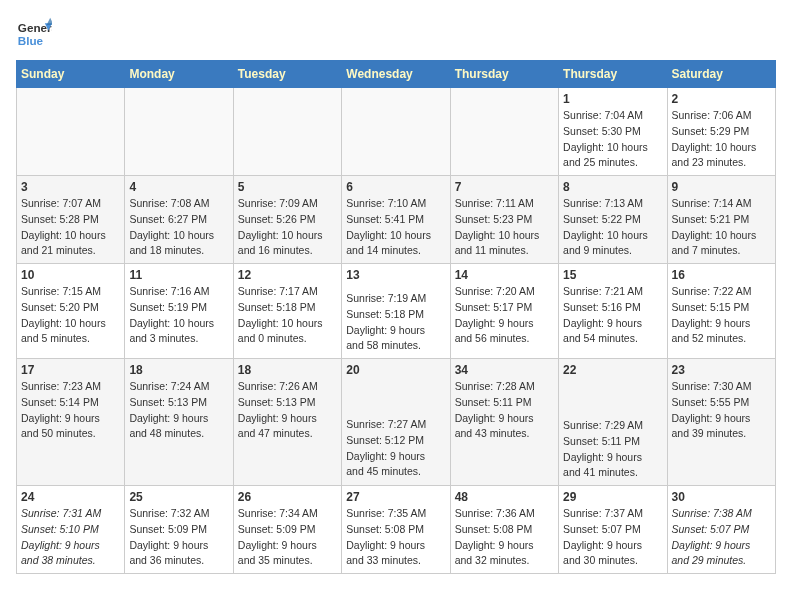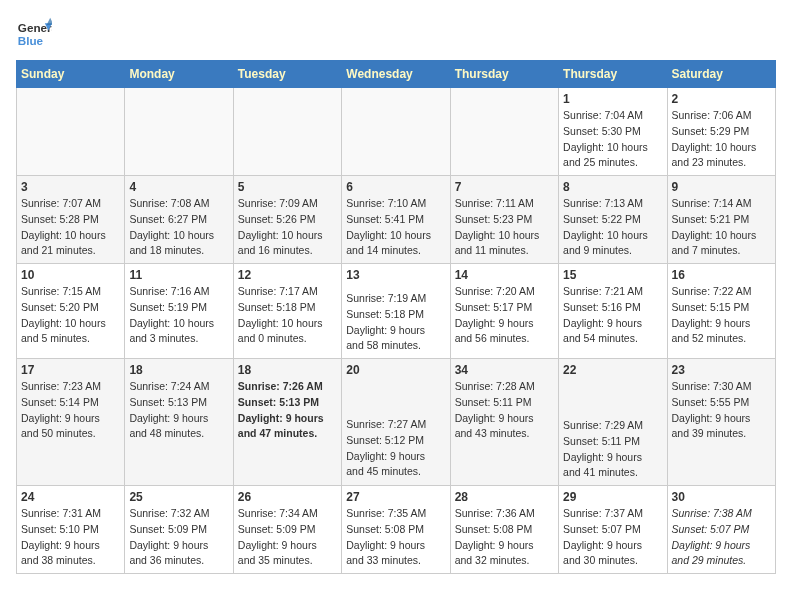--- a/index.html
+++ b/index.html
@@ -241,21 +241,21 @@
         </td>
         <td>
           <span class="day-number">18</span>
           <div class="day-info" style="white-space: pre-line;">Sunrise: 7:24 AM
 Sunset: 5:13 PM
 Daylight: 9 hours
 and 48 minutes.</div>
         </td>
         <td>
           <span class="day-number">18</span>
-          <div class="day-info" style="white-space: pre-line; font-weight: bold;">Sunrise: 7:26 AM
+          <div class="day-info" style="white-space: pre-line;">Sunrise: 7:26 AM
 Sunset: 5:13 PM
 Daylight: 9 hours
 and 47 minutes.</div>
         </td>
         <td>
           <span class="day-number">20</span>
           <div class="day-info" style="white-space: pre-line; margin-top: 40px;">Sunrise: 7:27 AM
 Sunset: 5:12 PM
 Daylight: 9 hours
 and 45 minutes.</div>
@@ -278,21 +278,21 @@
           <span class="day-number">23</span>
           <div class="day-info" style="white-space: pre-line;">Sunrise: 7:30 AM
 Sunset: 5:55 PM
 Daylight: 9 hours
 and 39 minutes.</div>
         </td>
       </tr>
       <tr>
         <td>
           <span class="day-number">24</span>
-          <div class="day-info" style="white-space: pre-line;">Sunrise: 7:31 AM
+          <div class="day-info" style="white-space: pre-line; font-style: italic;">Sunrise: 7:31 AM
 Sunset: 5:10 PM
 Daylight: 9 hours
 and 38 minutes.</div>
         </td>
         <td>
           <span class="day-number">25</span>
           <div class="day-info" style="white-space: pre-line;">Sunrise: 7:32 AM
 Sunset: 5:09 PM
 Daylight: 9 hours
 and 36 minutes.</div>
@@ -305,21 +305,21 @@
 and 35 minutes.</div>
         </td>
         <td>
           <span class="day-number">27</span>
           <div class="day-info" style="white-space: pre-line;">Sunrise: 7:35 AM
 Sunset: 5:08 PM
 Daylight: 9 hours
 and 33 minutes.</div>
         </td>
         <td>
-          <span class="day-number">28</span>
+          <span class="day-number">48</span>
           <div class="day-info" style="white-space: pre-line;">Sunrise: 7:36 AM
 Sunset: 5:08 PM
 Daylight: 9 hours
 and 32 minutes.</div>
         </td>
         <td>
           <span class="day-number">29</span>
           <div class="day-info" style="white-space: pre-line;">Sunrise: 7:37 AM
 Sunset: 5:07 PM
 Daylight: 9 hours

